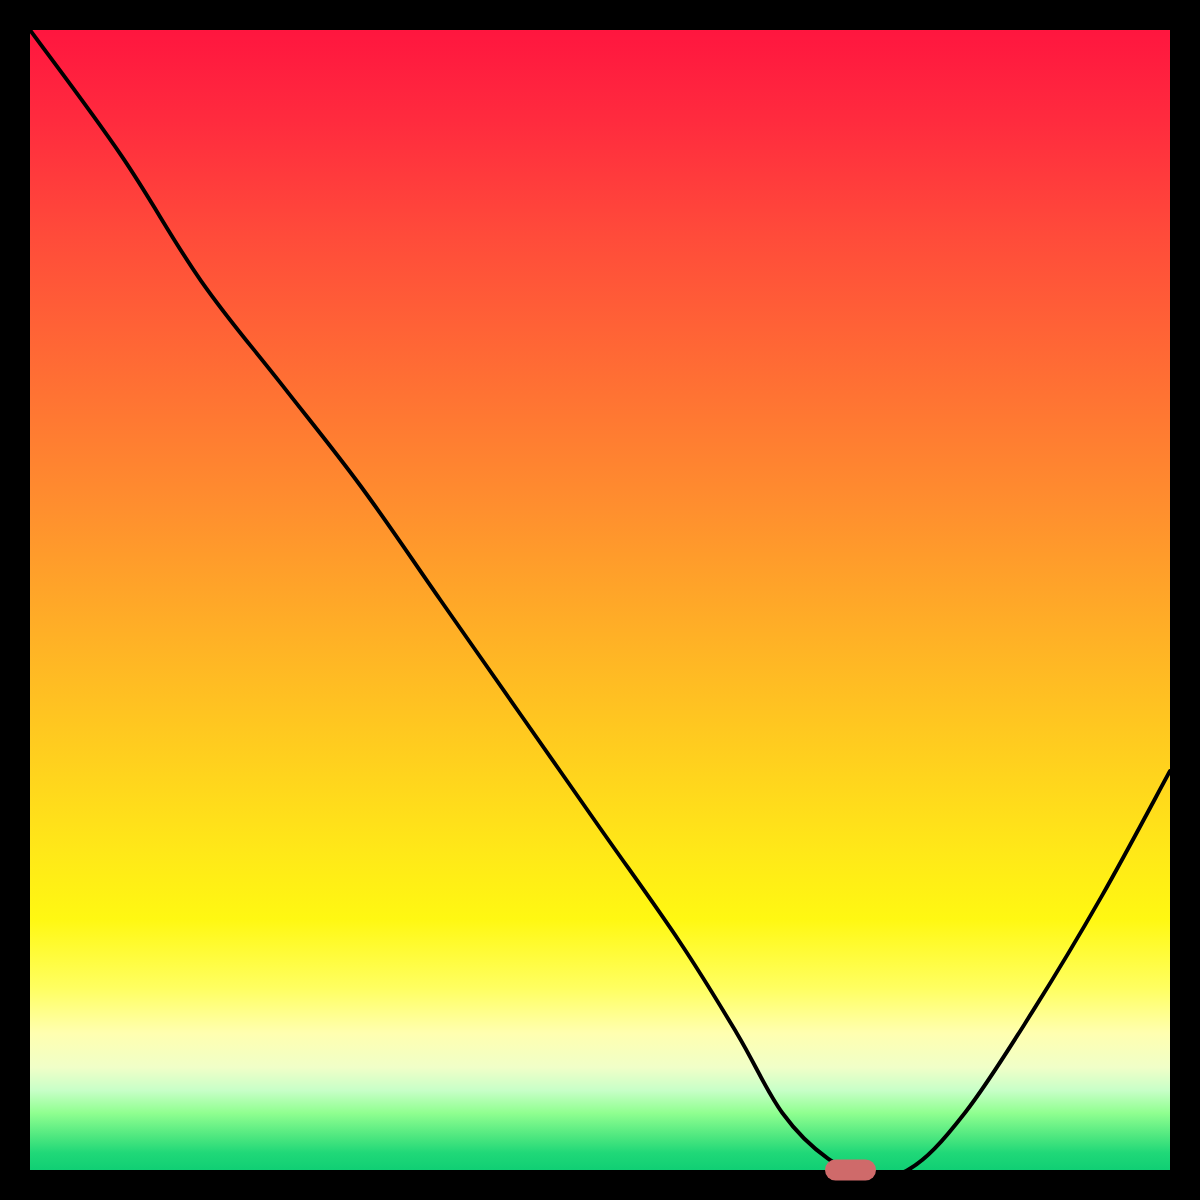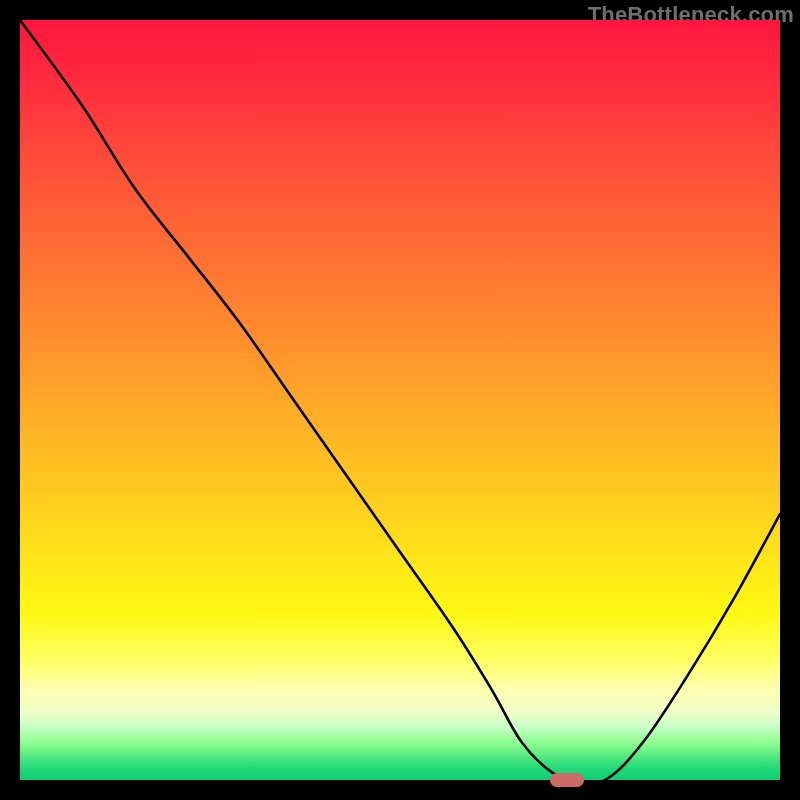--- a/index.html
+++ b/index.html
@@ -70,21 +70,20 @@
     border-radius: 7px;
     transform: translate(-50%, -50%);
     pointer-events: none;
   }
 </style>
 </head>
 <body>
 
 <div class="container">
 
-  <span class="watermark">TheBottleneck.com</span>
 
   <div class="plot-area">
 
     <svg class="curve" viewBox="0 0 760 760" preserveAspectRatio="none">
       <path d="M 0.0 0.0 C 10.9 15.0, 40.3 53.5, 60.8 83.6 C 81.3 113.7, 94.8 139.8, 114.0 167.2 C 133.2 194.6, 148.0 211.0, 167.2 235.6 C 186.4 260.2, 201.2 278.0, 220.4 304.0 C 239.6 330.0, 254.4 352.6, 273.6 380.0 C 292.8 407.4, 307.6 428.6, 326.8 456.0 C 346.0 483.4, 360.8 504.6, 380.0 532.0 C 399.2 559.4, 416.8 583.4, 433.2 608.0 C 449.6 632.6, 458.9 648.3, 471.2 668.8 C 483.5 689.3, 490.7 707.0, 501.6 722.0 C 512.5 737.0, 522.4 745.6, 532.0 752.4 C 541.6 759.2, 545.2 758.6, 554.8 760.0 C 564.4 761.4, 572.9 766.8, 585.2 760.0 C 597.5 753.2, 608.2 741.2, 623.2 722.0 C 638.2 702.8, 652.4 679.6, 668.8 653.6 C 685.2 627.6, 698.0 606.3, 714.4 577.6 C 730.8 548.9, 751.8 509.0, 760.0 494.0" fill="none" stroke="#000000" stroke-width="2.6" stroke-linecap="round" stroke-linejoin="round"></path>
     </svg>
 
     <div class="marker" style="left: 547.2px; top: 760px; background: rgb(207, 106, 106);"></div>
 
   </div>

